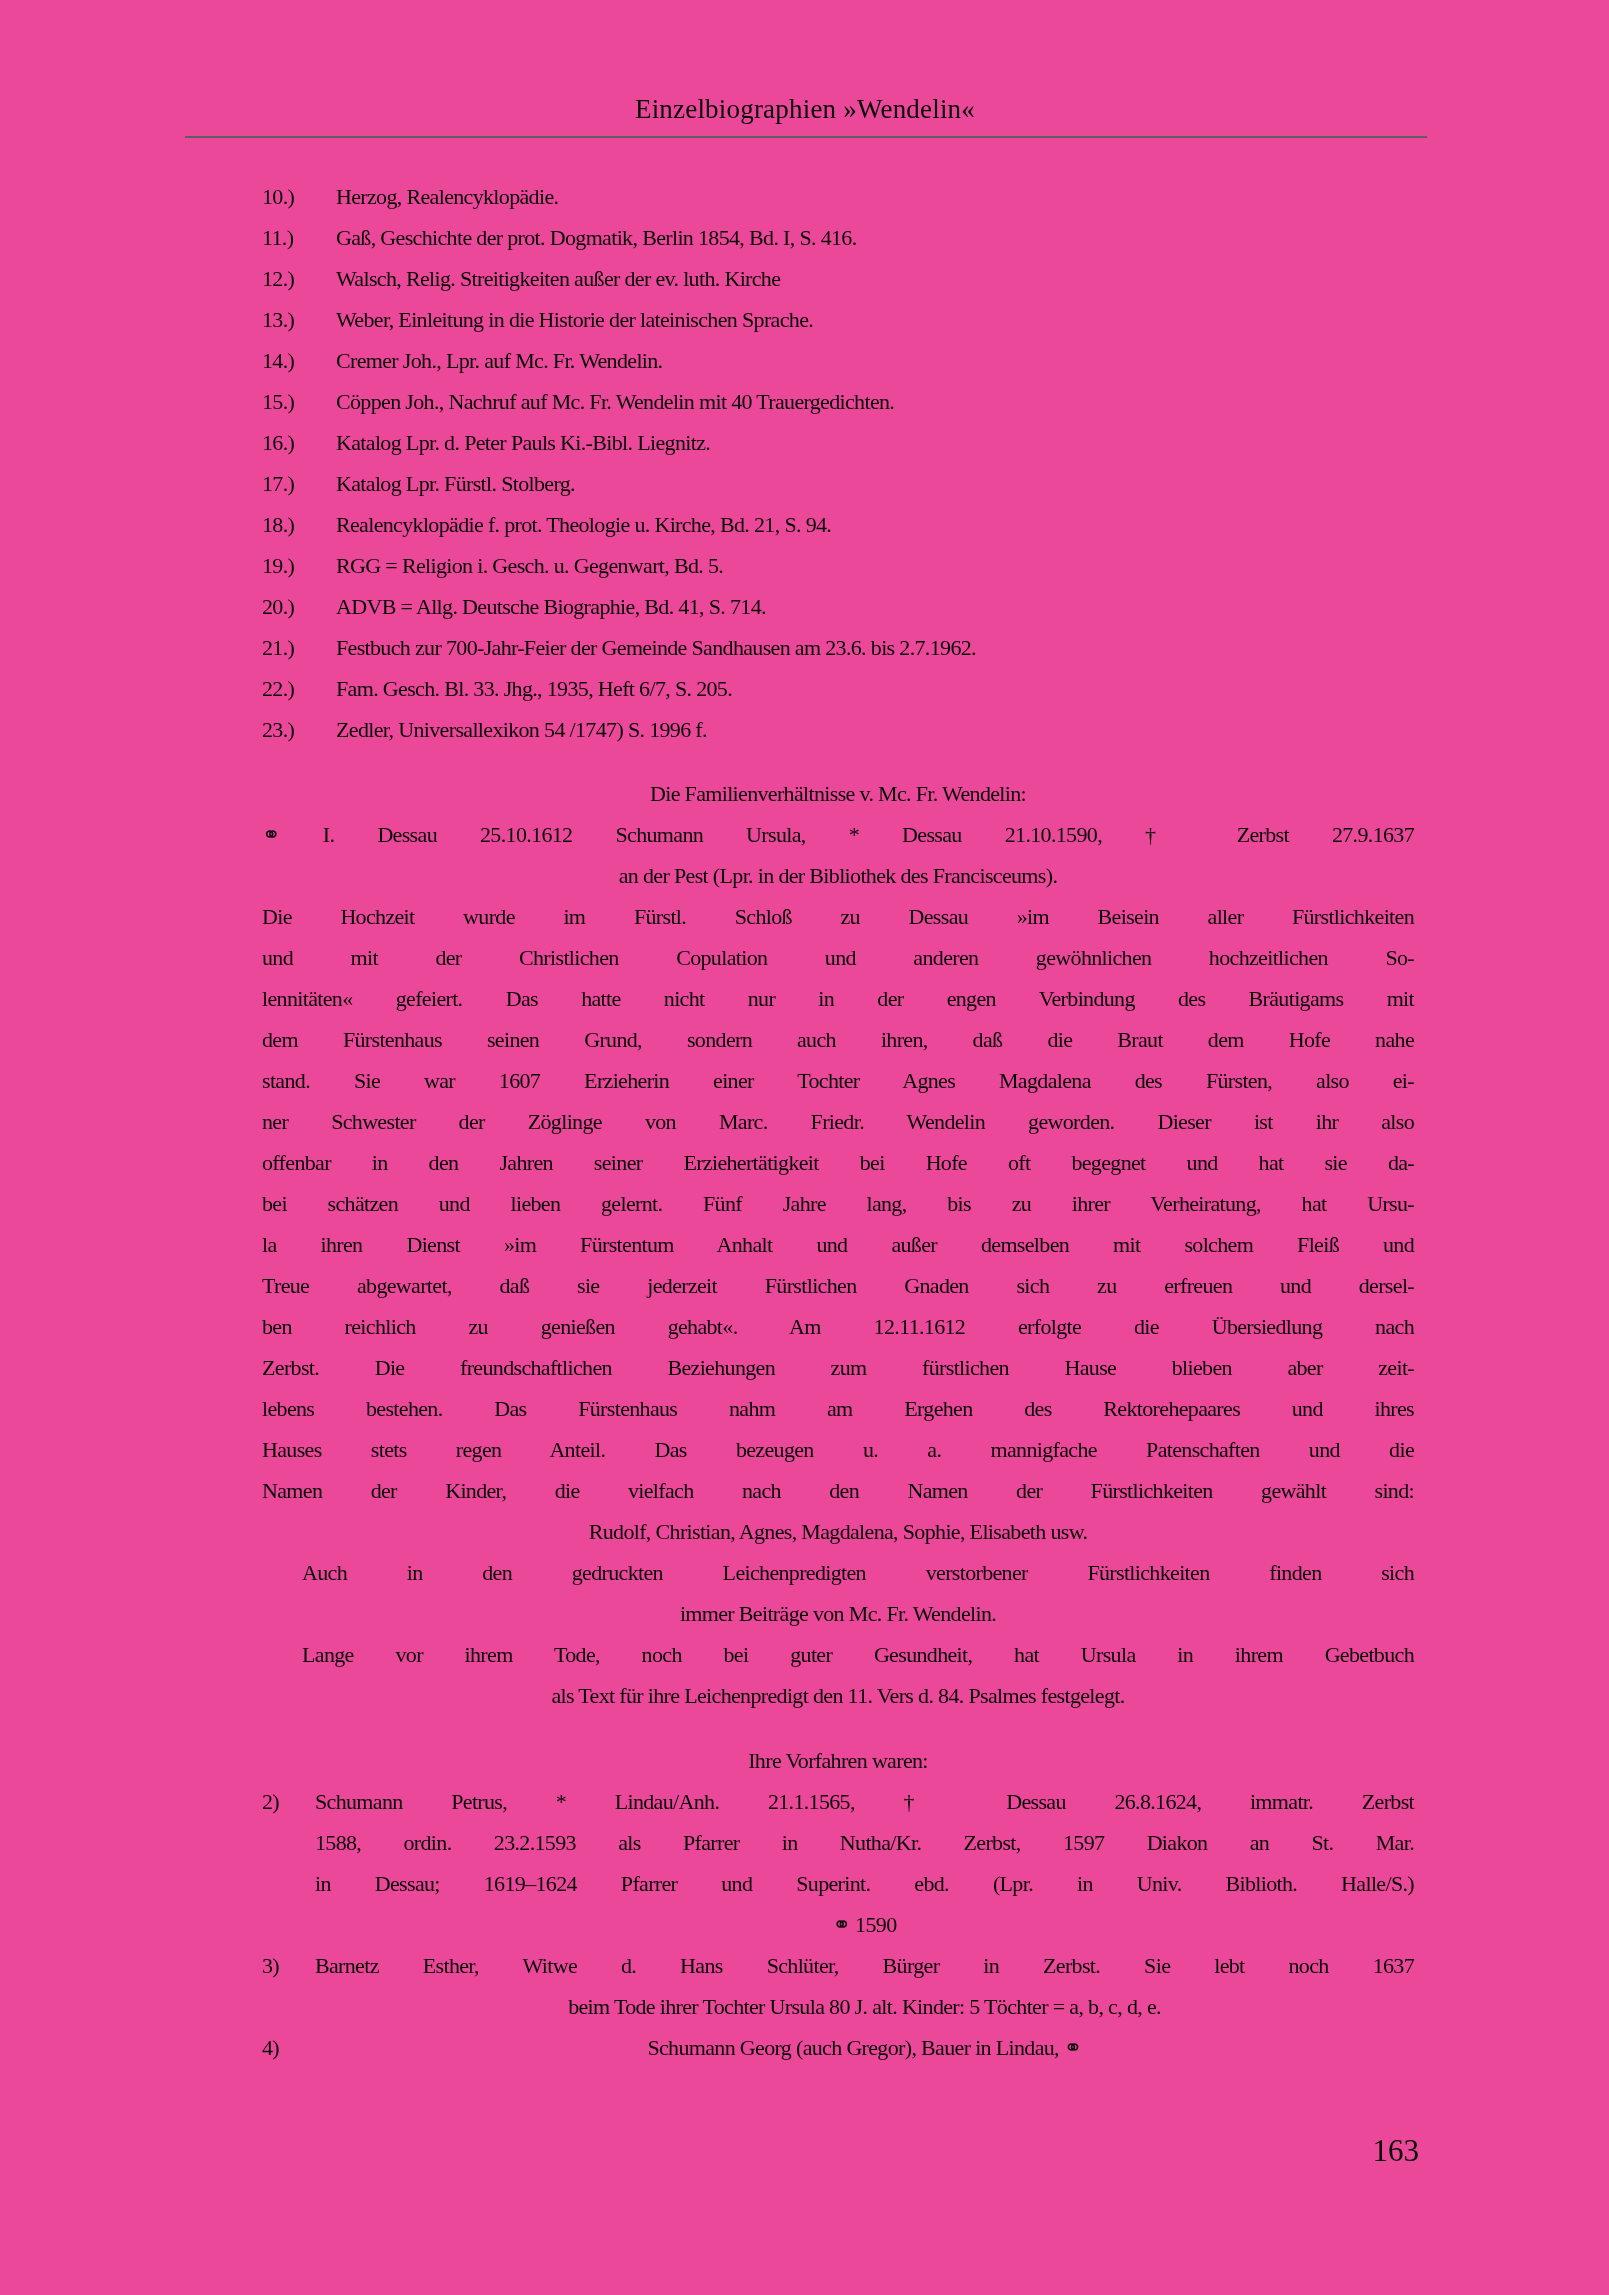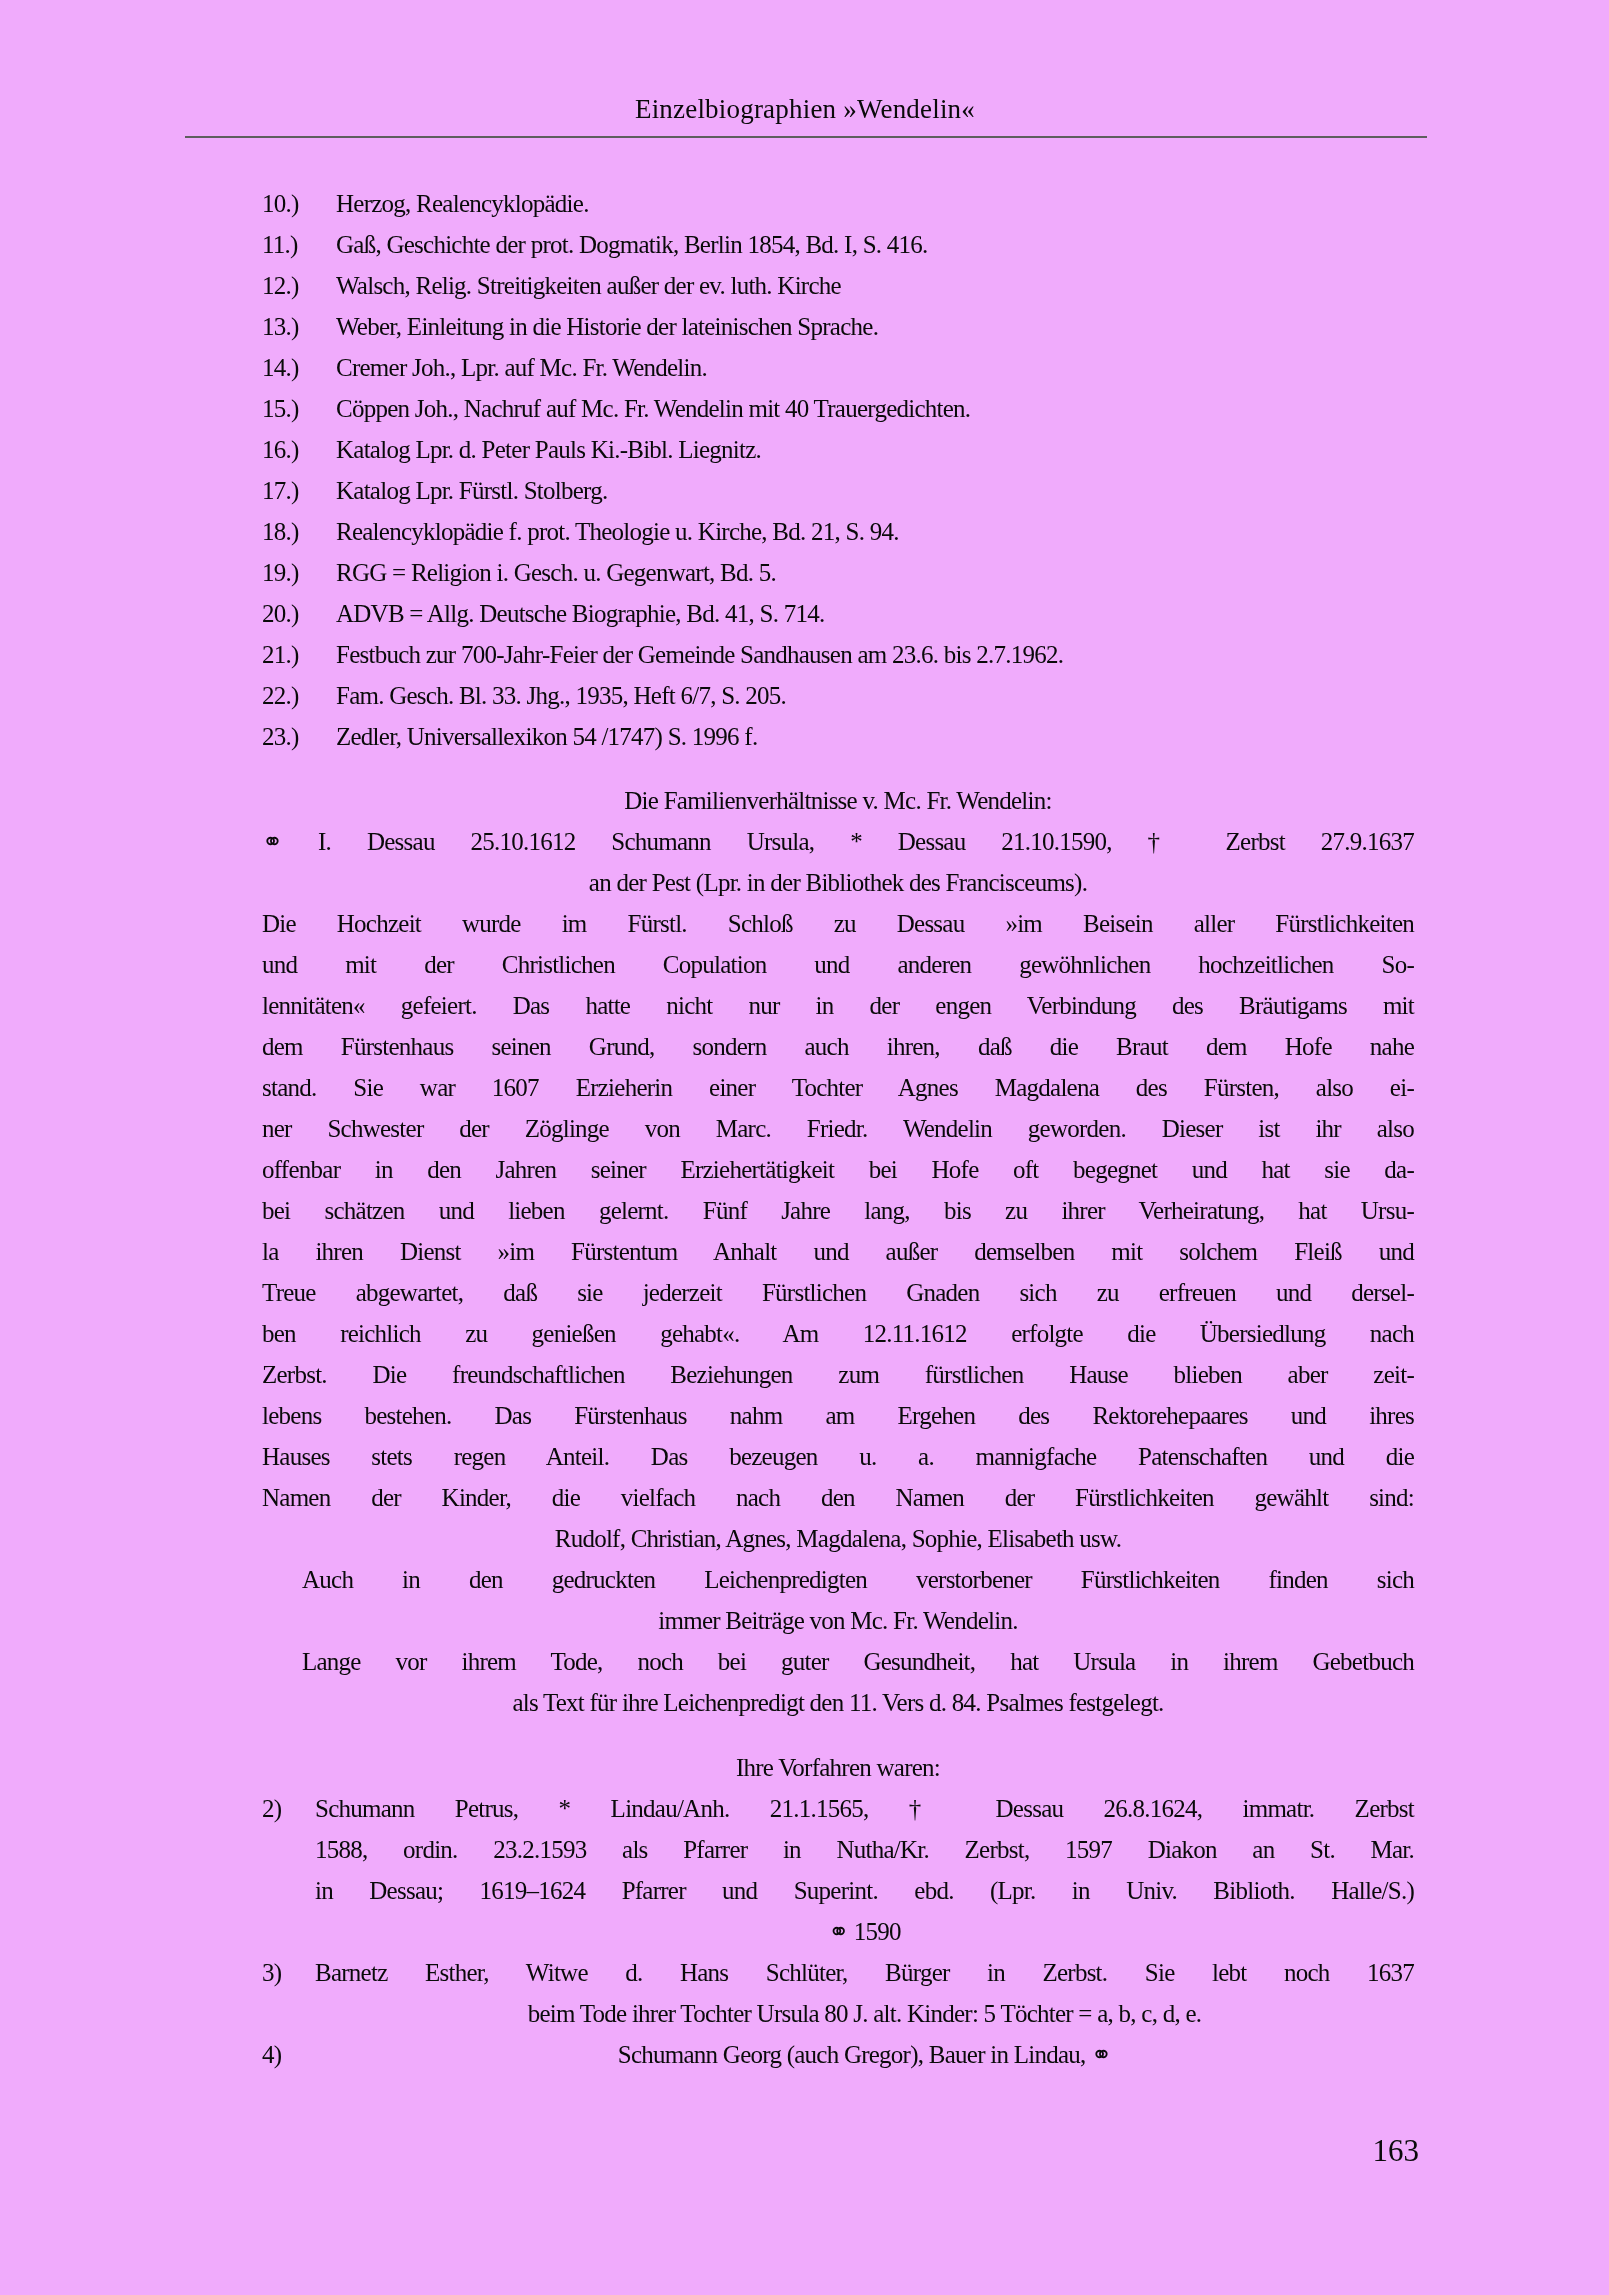--- a/index.html
+++ b/index.html
@@ -1,20 +1,20 @@
 <!DOCTYPE html>
 <html style="font-size:13.2px"><head>
 <meta charset="utf-8">
 <style>
   html, body { margin: 0; padding: 0; background: #e8e8e8; }
   .page {
     position: relative;
     width: 1610px;
     height: 2295px;
-    background: #f0abfc;
+    background: #ec4899;
     color: #0a0a0a;
     font-family: "Liberation Serif", "DejaVu Serif", "DejaVu Sans", serif;
     overflow: hidden;
     margin: 0 auto;
   }
   .header-title {
     position: absolute;
     top: 93px;
     left: 0;
     width: 100%;
@@ -26,24 +26,24 @@
   .header-rule {
     position: absolute;
     top: 136px;
     left: 185px;
     width: 1242px;
     height: 1.7px;
     background: #5e5e5e;
   }
   .content {
     position: absolute;
-    top: 7px;
+    top: 0;
     left: 262px;
     width: 1152px;
-    font-size: 25px;
+    font-size: 22px;
     line-height: 41px;
     letter-spacing: -0.03em;
   }
   .refs { margin-top: 176px; }
   .ref-row { display: flex; }
   .ref-num { flex: 0 0 74px; }
   .ref-text { flex: 1 1 auto; }
   .family { margin-top: 23px; }
   .ancestors { margin-top: 24px; }
   .line { text-align: center; }

